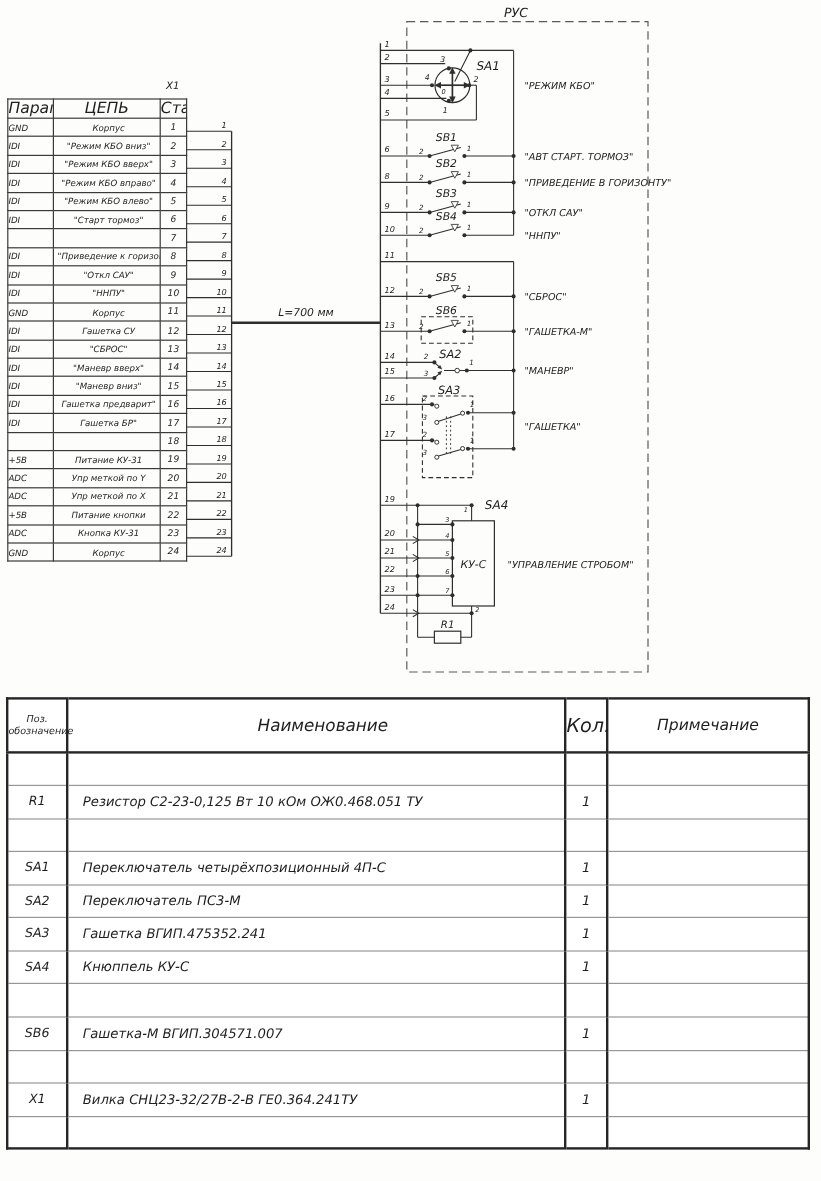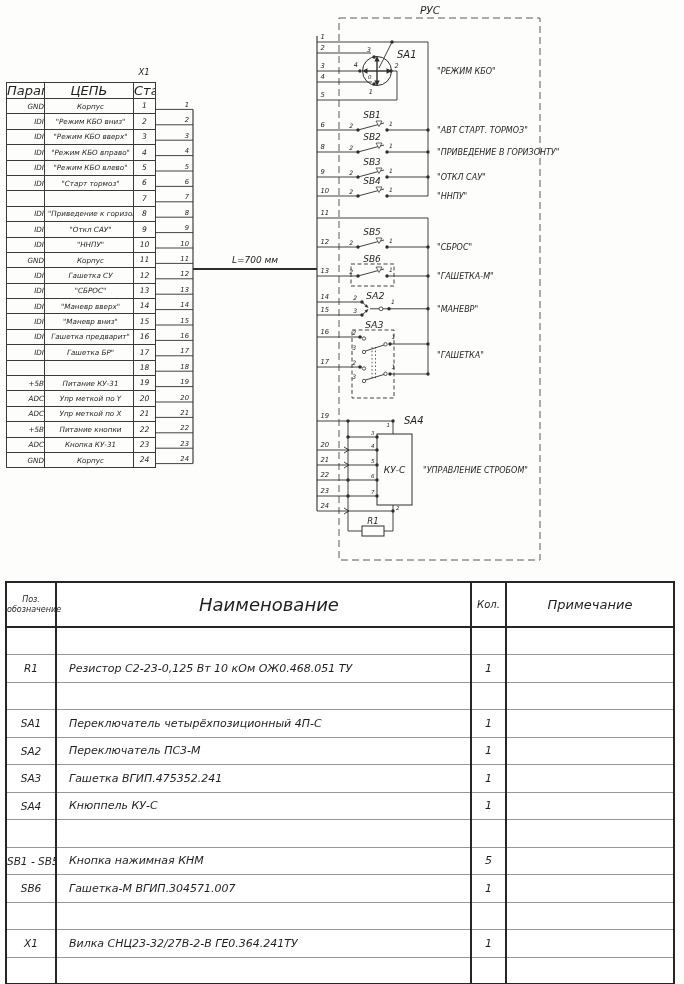--- a/index.html
+++ b/index.html
@@ -19,43 +19,43 @@
     position:absolute; left:6px; top:82px; width:149px;
     border-collapse:collapse; table-layout:fixed;
     border:1.5px solid #333;
   }
   .conn th, .conn td {
     border:1px solid #3a3a3a; font-style:italic; font-weight:normal;
     padding:0; overflow:hidden; white-space:nowrap; line-height:1;
   }
   .conn th { height:15px; font-size:13px; text-align:center; }
   .conn td { height:14.4px; font-size:7.2px; }
-  .conn td.param { text-align:right; }
+  .conn td.param { text-align:left; }
   .conn td.circ  { text-align:center; padding-left:3px; }
   .conn td.pin   { text-align:center; font-size:7.6px; }
 
   table.parts {
     position:absolute; left:5px; top:581px; width:668px;
     border-collapse:collapse; table-layout:fixed;
     border:2px solid #262626; background:#fff;
   }
   .parts th {
     font-style:italic; font-weight:normal;
     border-bottom:2.5px solid #262626; vertical-align:middle; text-align:center;
     padding:0;
   }
   .parts thead tr { height:45px; }
   .parts td {
     border-bottom:1px solid #979797; font-style:italic; padding:0;
     white-space:nowrap; overflow:hidden; vertical-align:middle;
   }
   .parts .cdiv { border-right:2px solid #262626; }
   .parts .pos-h  { font-size:8px; white-space:pre-line; line-height:1.15; }
-  .parts .name-h { font-size:18px;padding-left:11px; }
-  .parts .qty-h  { font-size:10px; }
+  .parts .name-h { font-size:14px;padding-left:11px; }
+  .parts .qty-h  { font-size:16px; }
   .parts .note-h { font-size:13px;border-radius:20px; }
   .parts td.pos  { text-align:center; font-size:10.5px; }
   .parts td.name { text-align:left; padding-left:12px; font-size:11px; }
   .parts td.qty  { text-align:center; font-size:11px; }
   .parts td.note { text-align:left; font-size:11px; }
 </style>
 </head>
 <body>
 
 <div class="page">
@@ -551,26 +551,20 @@
           <td class="cdiv name">Кнюппель КУ-С</td>
           <td class="cdiv qty">1</td>
           <td class="note"></td>
         </tr>
         <tr style="height: 28px;">
           <td class="cdiv pos"></td>
           <td class="cdiv name"></td>
           <td class="cdiv qty"></td>
           <td class="note"></td>
         </tr>
-        <tr style="height: 27px;">
-          <td class="cdiv pos">SB1 - SB5</td>
-          <td class="cdiv name">Кнопка нажимная КНМ</td>
-          <td class="cdiv qty">5</td>
-          <td class="note"></td>
-        </tr>
         <tr style="height: 28px;">
           <td class="cdiv pos">SB6</td>
           <td class="cdiv name">Гашетка-М ВГИП.304571.007</td>
           <td class="cdiv qty">1</td>
           <td class="note"></td>
         </tr>
         <tr style="height: 27px;">
           <td class="cdiv pos"></td>
           <td class="cdiv name"></td>
           <td class="cdiv qty"></td>

